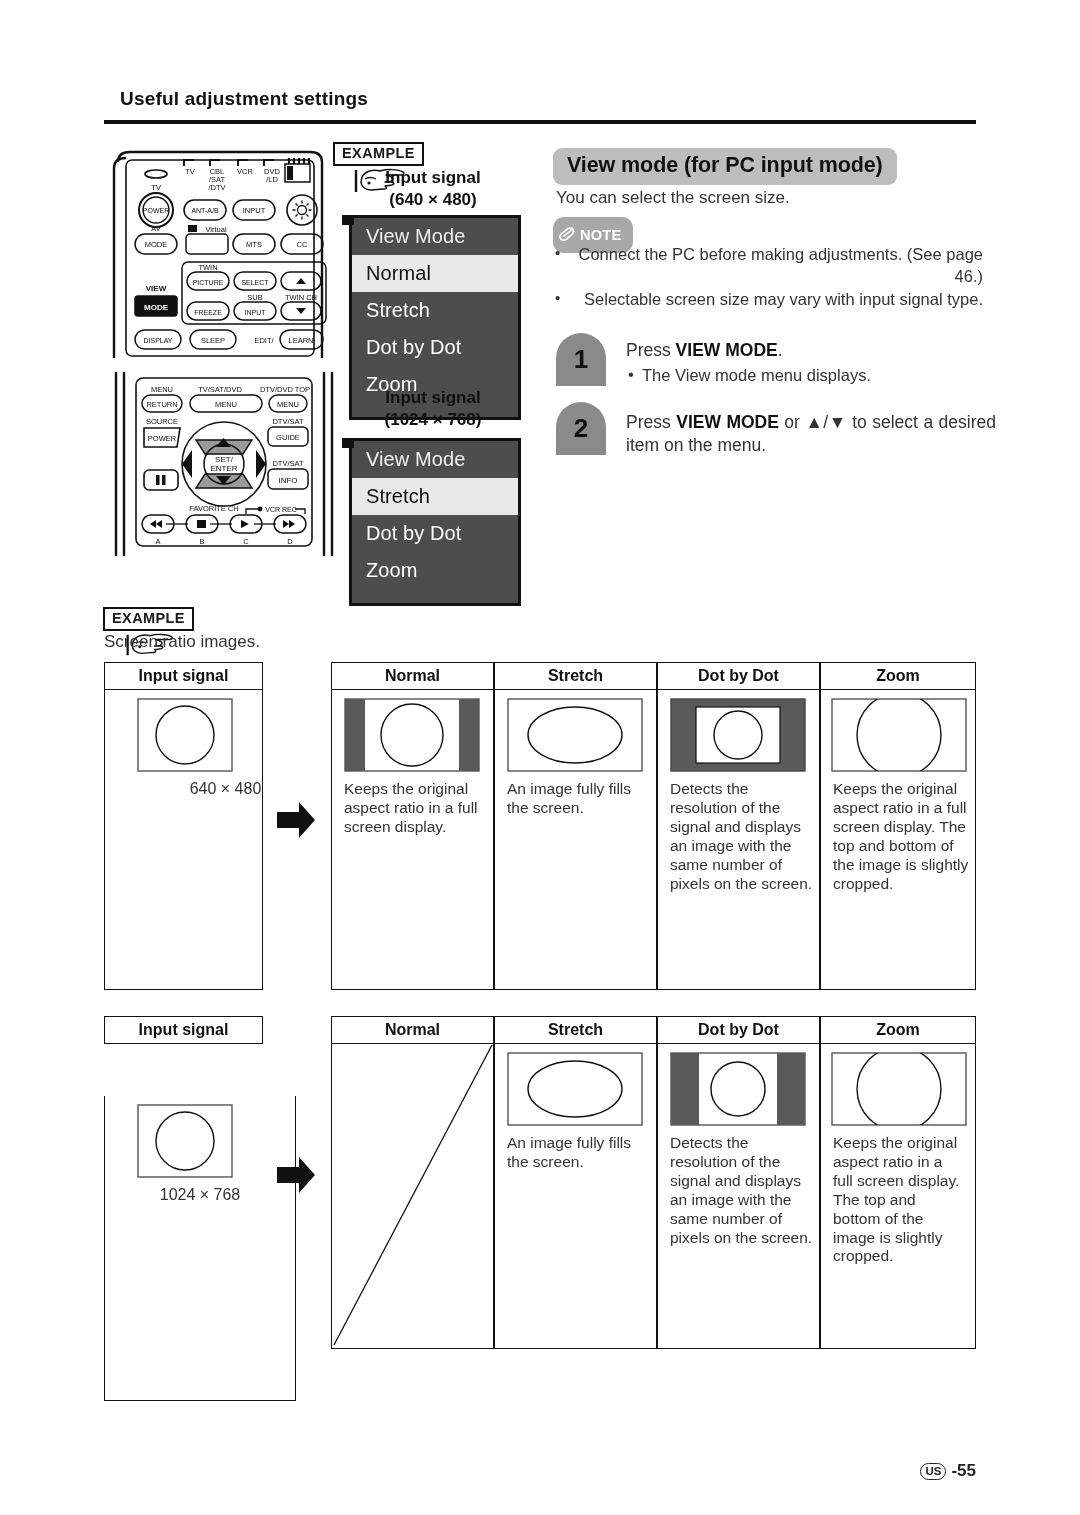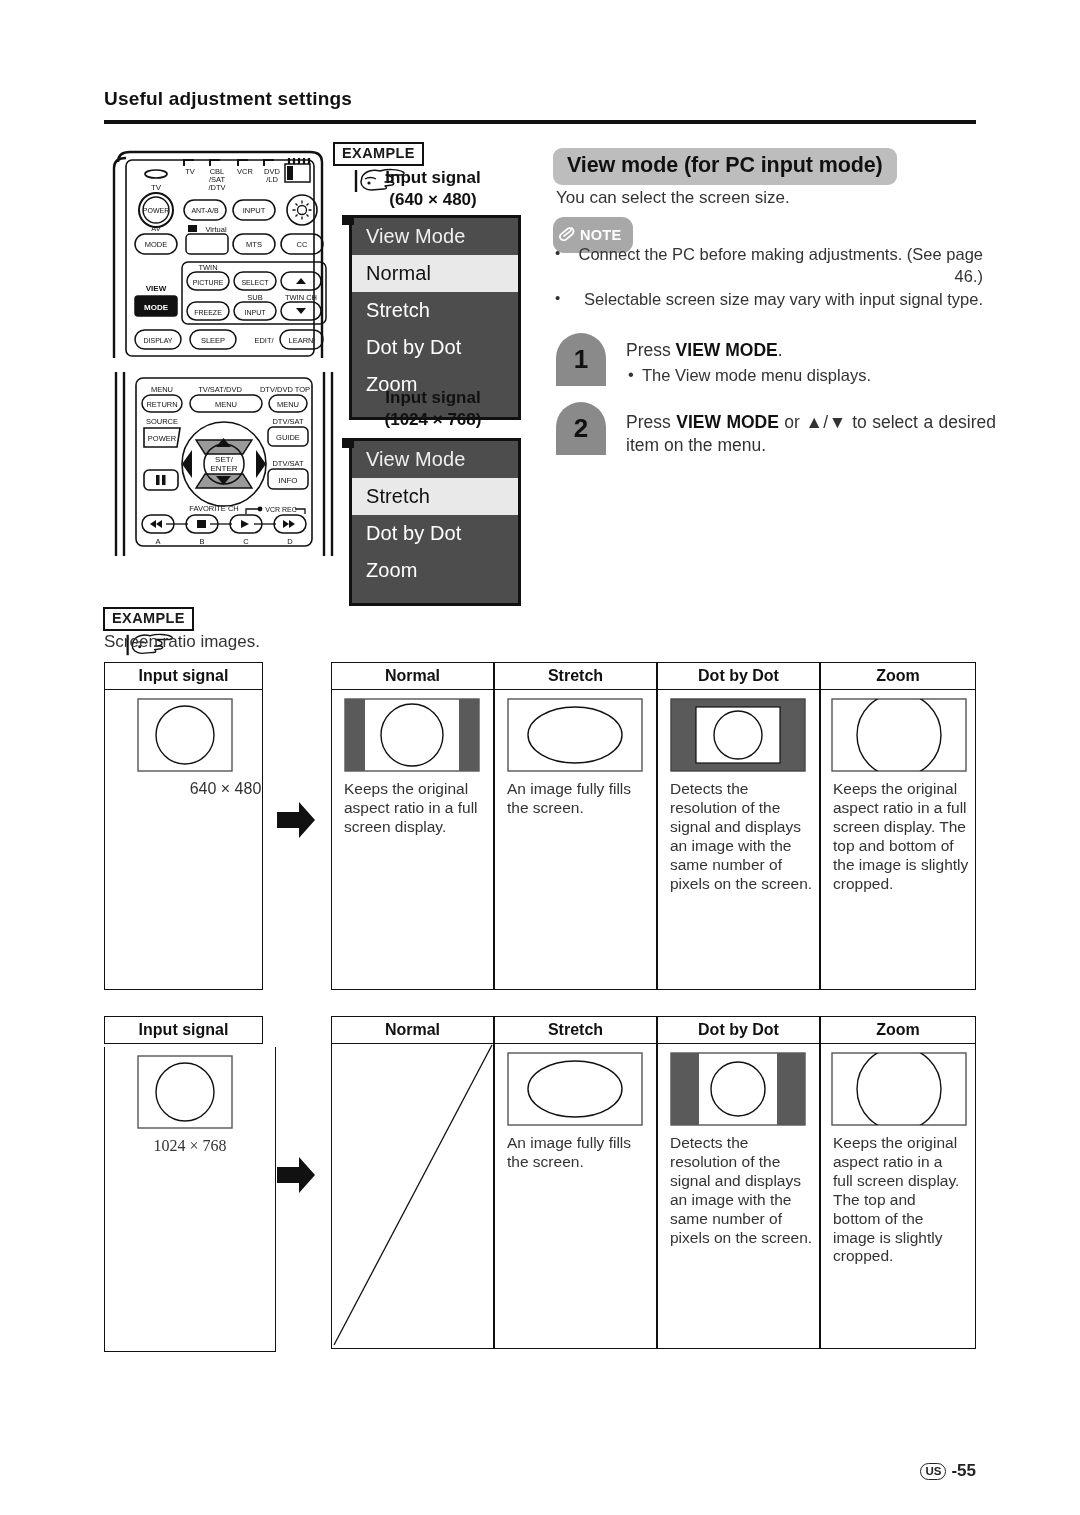--- a/index.html
+++ b/index.html
@@ -2,21 +2,21 @@
 <html><head>
 <meta charset="utf-8">
 <style>
   html,body{margin:0;padding:0;background:#fff;}
   body{width:1080px;height:1515px;position:relative;
        font-family:"Liberation Sans", sans-serif;color:#1a1a1a;
        -webkit-font-smoothing:antialiased;}
   .pg{position:absolute;inset:0;}
 
   
-  .page-title{position:absolute;left:104px;top:88px;font-size:19px;font-weight:bold;
+  .page-title{position:absolute;left:120px;top:88px;font-size:19px;font-weight:bold;
               letter-spacing:.2px;color:#111;}
   .rule{position:absolute;left:104px;top:120px;width:872px;height:4px;background:#111;}
 
   
   .ex-badge{position:absolute;display:flex;align-items:center;flex-direction:column;}
   .ex-box{border:2px solid #111;padding:1px 7px 2px 7px;font-size:14.5px;font-weight:bold;
           letter-spacing:.4px;line-height:1.15;background:#fff;}
   .ex-hand{margin-left:2px;}
 
   
@@ -420,21 +420,21 @@
           <rect x="1" y="1" width="134" height="72" fill="#fff" stroke="#555" stroke-width="1.4"></rect>
           <circle cx="68" cy="37" r="42" fill="none" stroke="#111" stroke-width="1.4" clip-path="url(#clipz1)"></circle>
         </svg>
       </div>
       <div class="celldesc" style="left:12px;top:90px;width:140px;">Keeps the original aspect ratio in a full screen display. The top and bottom of the image is slightly cropped.</div>
     </div>
   </div>
 
   <div class="tbl">
     <div class="thead" style="left:104px;top:1016px;width:159px;">Input signal</div>
-    <div class="tsub" style="left:104px;top:1047px;width:172px;height:305px;font-family:Liberation Serif, serif;">
+    <div class="tsub" style="left:104px;top:1096px;width:192px;height:305px;">
       <div class="thumbwrap" style="left:32px;top:8px;">
         <svg width="96" height="74" viewBox="0 0 96 74">
           <rect x="1" y="1" width="94" height="72" fill="#fff" stroke="#555" stroke-width="1.4"></rect>
           <circle cx="48" cy="37" r="29" fill="none" stroke="#111" stroke-width="1.4"></circle>
         </svg>
       </div>
       <div class="dim" style="top:90px;">1024 × 768</div>
     </div>
     <div class="arrow" style="left:275px;top:1155px;">
       <svg width="42" height="40" viewBox="0 0 42 40">

